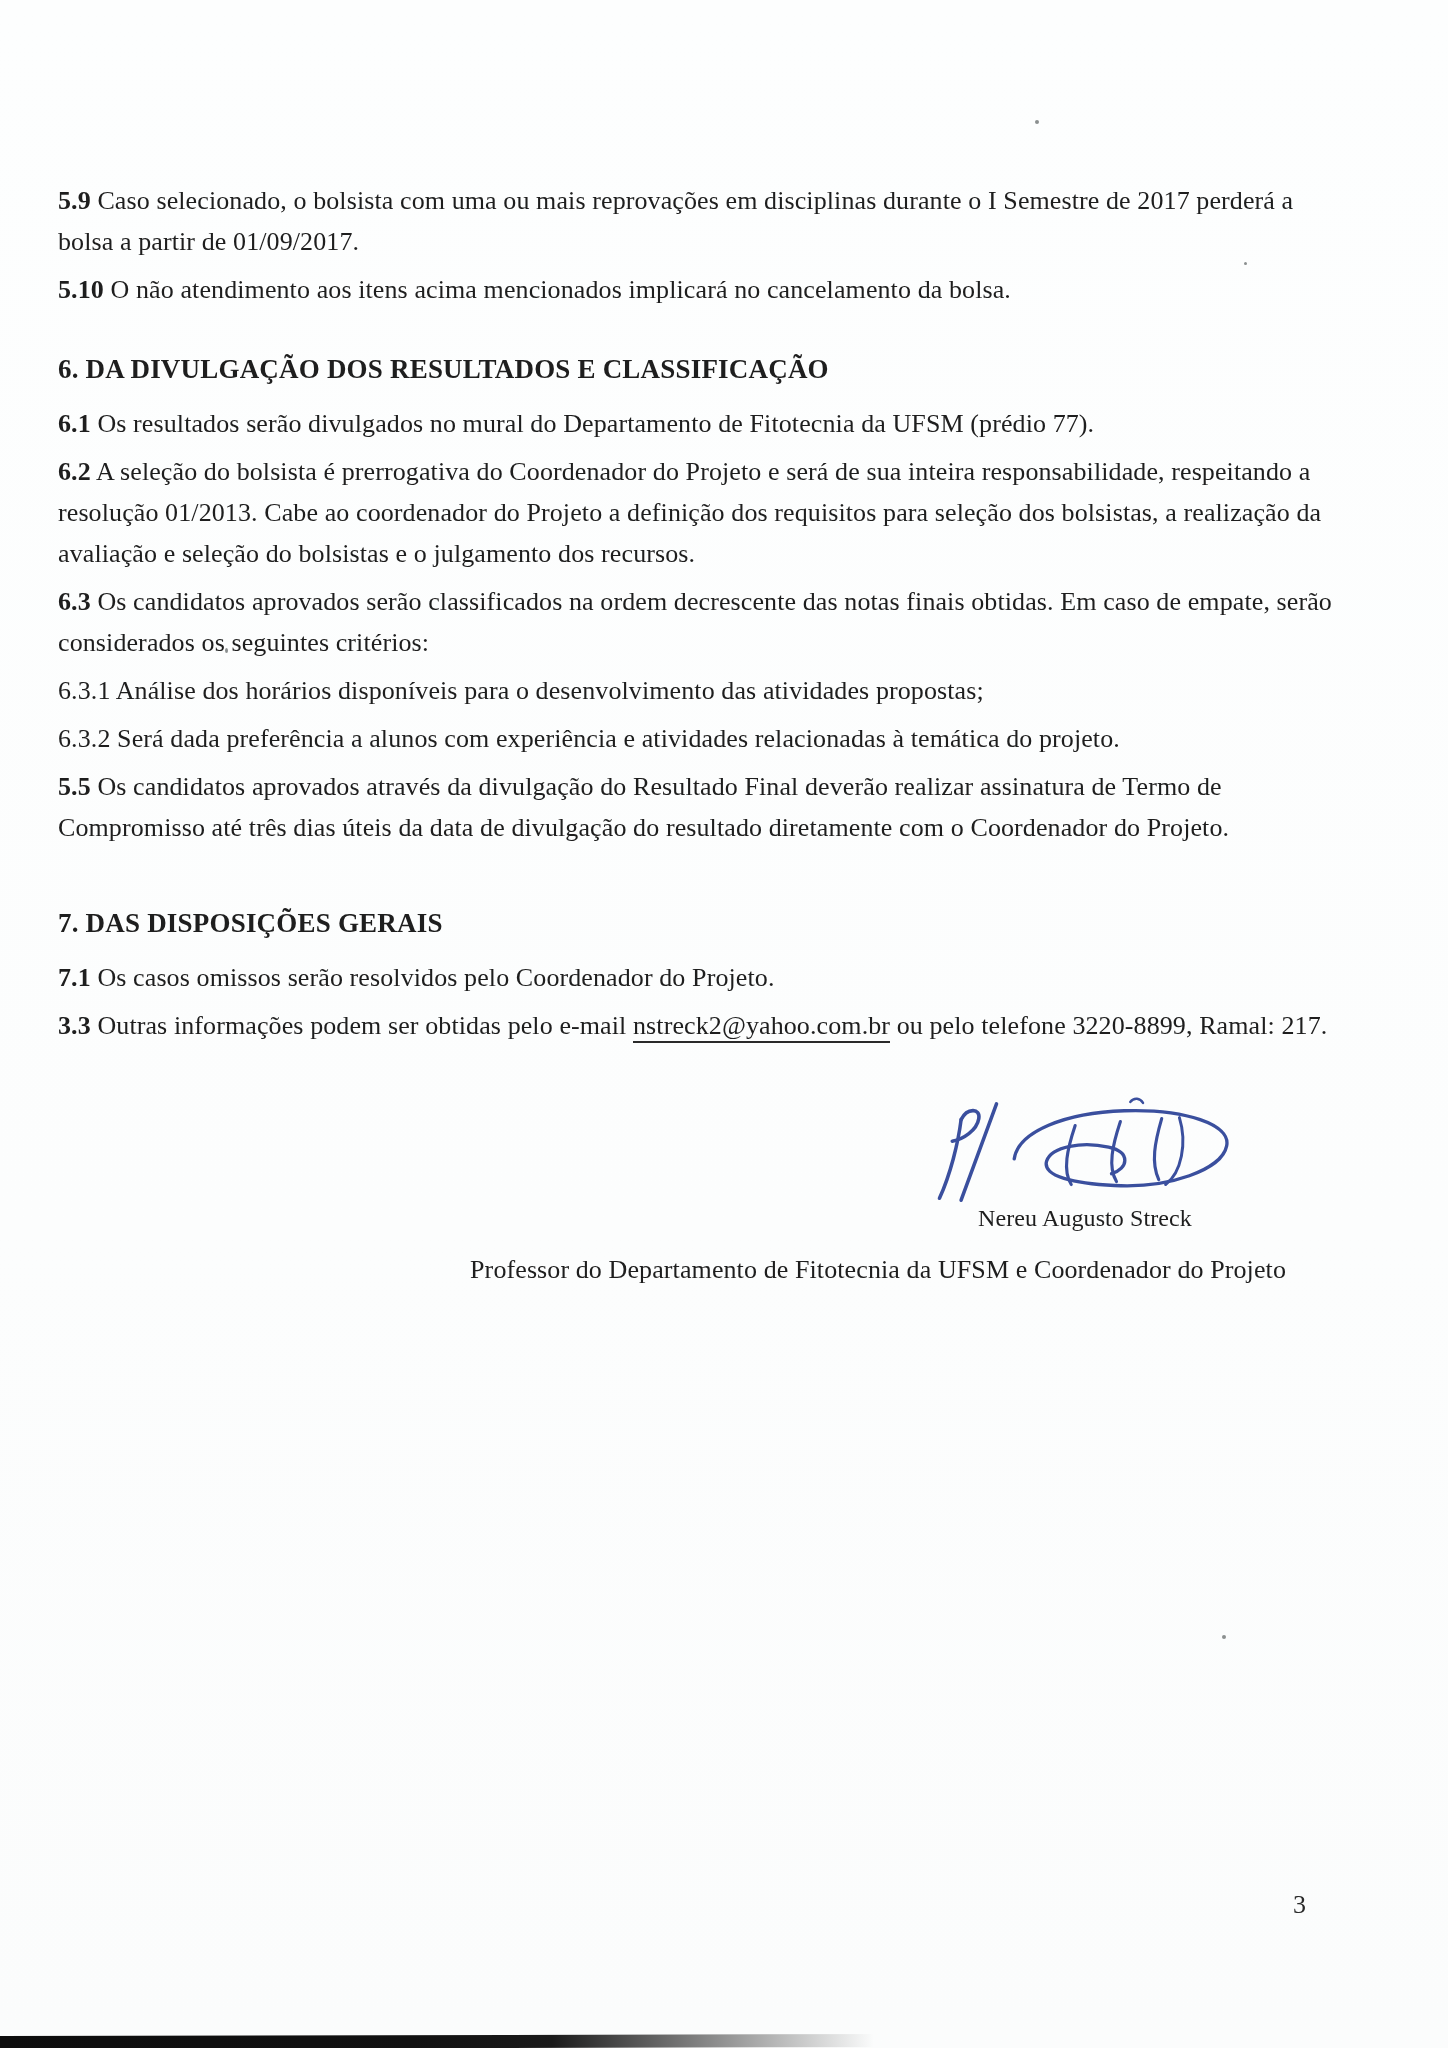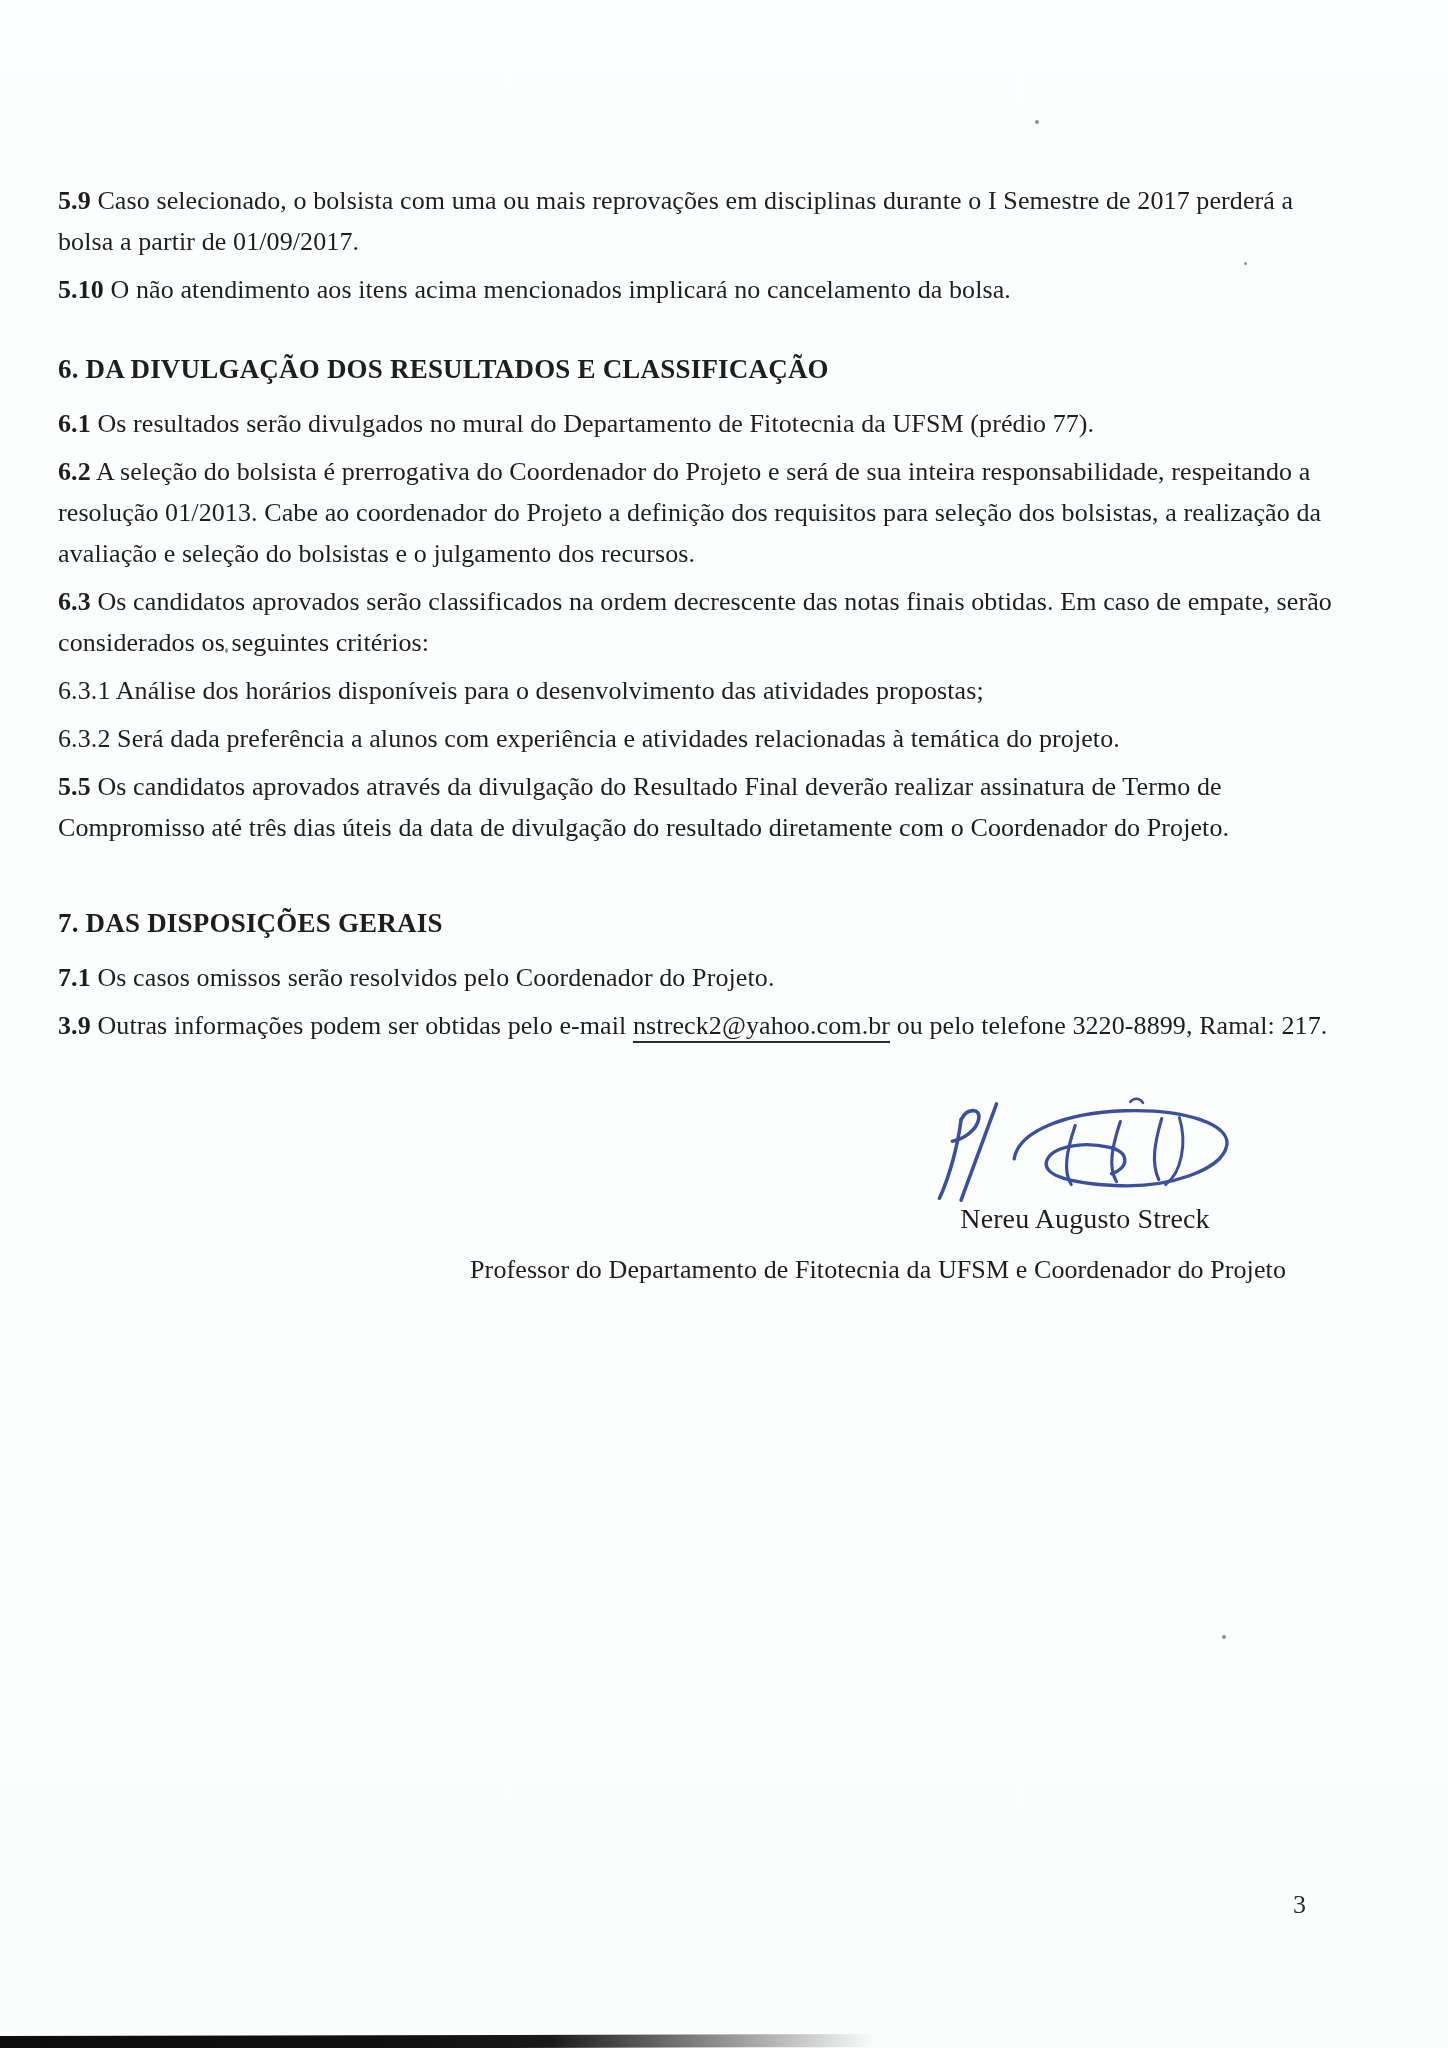--- a/index.html
+++ b/index.html
@@ -52,21 +52,21 @@
     margin: 50px 92px 0 auto;
     text-align: center;
   }
   .sig-svg { display: block; width: 320px; height: 118px; margin: 0 auto; }
   .sig-path {
     fill: none;
     stroke: var(--ink, #3a4f9e);
     stroke-linecap: round;
     stroke-linejoin: round;
   }
-  .sig-name { margin-top: -16px; font-size: 28px; }
+  .sig-name { margin-top: -16px; font-size: 24px; }
   .sig-role {
     width: fit-content;
     margin: 10px 56px 0 auto;
     font-size: 26px;
   }
   .page-number {
     position: absolute;
     top: 1890px;
     right: 142px;
     font-size: 26px;
@@ -136,21 +136,21 @@
     </p>
 
     <h2 class="sec sec7">7. DAS DISPOSIÇÕES GERAIS</h2>
 
     <p>
       <b class="num-bold">7.1</b>
       <span>Os casos omissos serão resolvidos pelo Coordenador do Projeto.</span>
     </p>
 
     <p>
-      <b class="num-bold">3.9</b>
+      <b class="num-bold">3.3</b>
       <span>Outras informações podem ser obtidas pelo e-mail </span><a class="email">nstreck2@yahoo.com.br</a><span> ou pelo telefone 3220-8899, Ramal: 217.</span>
     </p>
 
 
     <div class="sig-block">
       <svg class="sig-svg" viewBox="0 0 320 120" aria-hidden="true">
 
         <path class="sig-path" stroke-width="2.5" d="M206,6 C210,1 216,2 219,7"></path>
 
         <path class="sig-path" stroke-width="3.6" d="M34,24 C31,48 23,80 12,104"></path>

